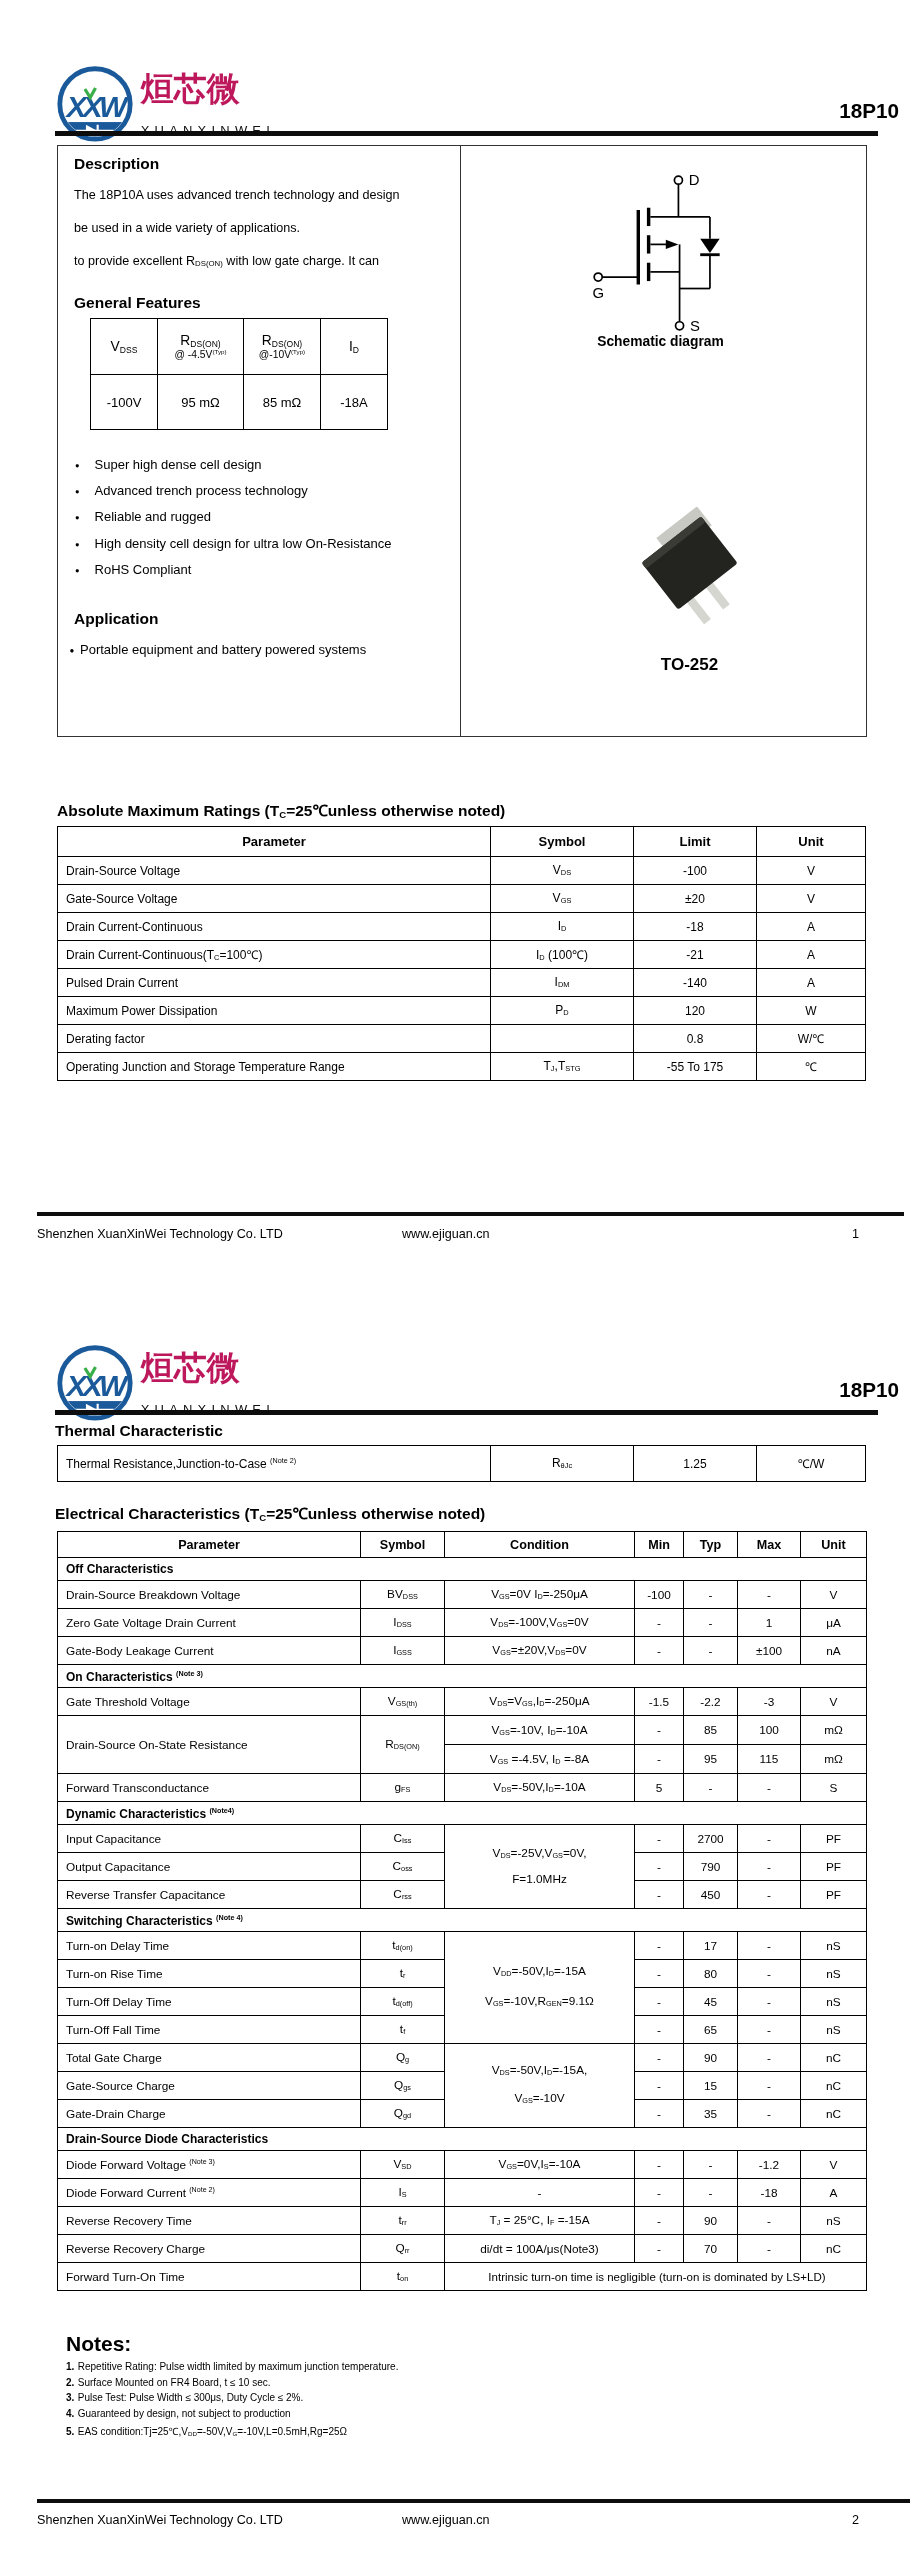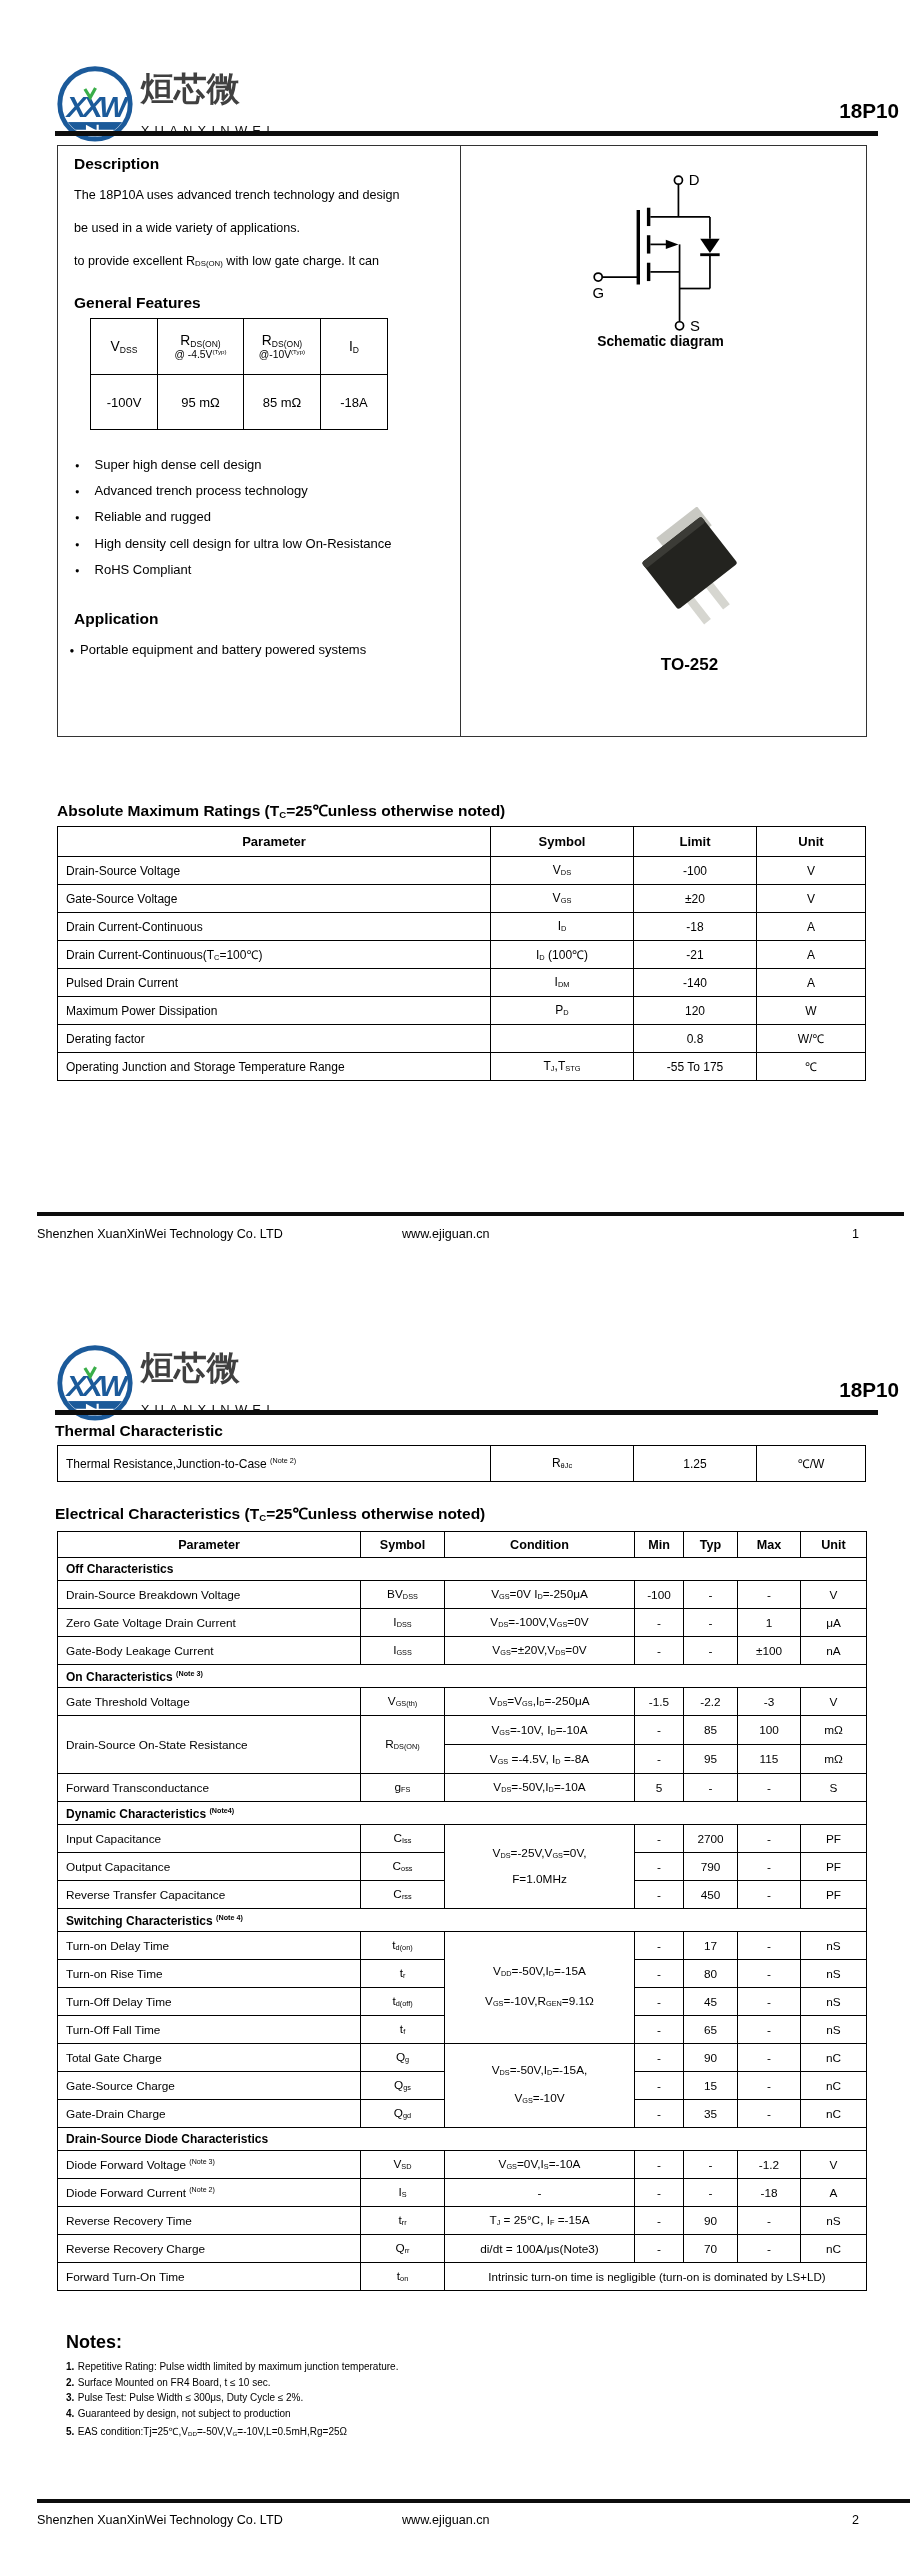--- a/index.html
+++ b/index.html
@@ -7,21 +7,21 @@
   .page{position:relative;width:910px;background:#fff;overflow:hidden;padding-left:44px;}
   #page1{height:1291px;}
   #page2{height:1285px;}
   sub{font-size:62%;vertical-align:-0.18em;letter-spacing:0;}
   sup{font-size:60%;vertical-align:super;}
   .abs{position:absolute;}
 
   
   .logo{display:flex;align-items:center;}
   .logo-text{margin-left:5.7px;}
-  .logo-cn{font-size:33px;font-weight:900;line-height:1.05;color:#404040;}
+  .logo-cn{font-size:33px;font-weight:900;line-height:1.05;color:#be185d;}
   .logo-en{font-size:13px;letter-spacing:5.2px;color:#111;margin-top:16px;}
   .partnum{font-size:20.7px;font-weight:bold;}
   .thickrule{background:#0d0d0d;height:4.6px;}
 
   
   .mainbox{border:1.1px solid #333;}
   .vdivider{position:absolute;top:0;bottom:0;left:402px;width:0;border-left:1.1px solid #333;}
   .sect-title{font-size:15.5px;font-weight:bold;}
   .desc-line{font-size:12.6px;line-height:33px;white-space:nowrap;}
   .bitem{font-size:13px;line-height:18.4px;margin-bottom:6.9px;white-space:nowrap;}
@@ -51,21 +51,21 @@
   .etab th{font-size:12.6px;font-weight:bold;}
   .hrow{height:26px;}
   .srow{height:23px;}
   .drow{height:28px;}
   .drow2{height:29px;}
   .seccell{text-align:left !important;padding-left:8px !important;font-weight:bold;font-size:12px !important;}
   .condline{line-height:15px;}
   .toncell{text-align:right;padding-left:4.6px !important;font-size:11.5px !important;}
 
   
-  .notes-title{font-size:18px;font-weight:bold;}
+  .notes-title{font-size:21px;font-weight:bold;}
   .note-line{font-size:10px;line-height:15.5px;white-space:nowrap;}
   .note-num{font-weight:bold;margin-right:3.4px;}
 
   
   .footrule{background:#0d0d0d;height:4px;}
   .foot-text{font-size:12.6px;}
 </style>
 </head>
 <body>
 

